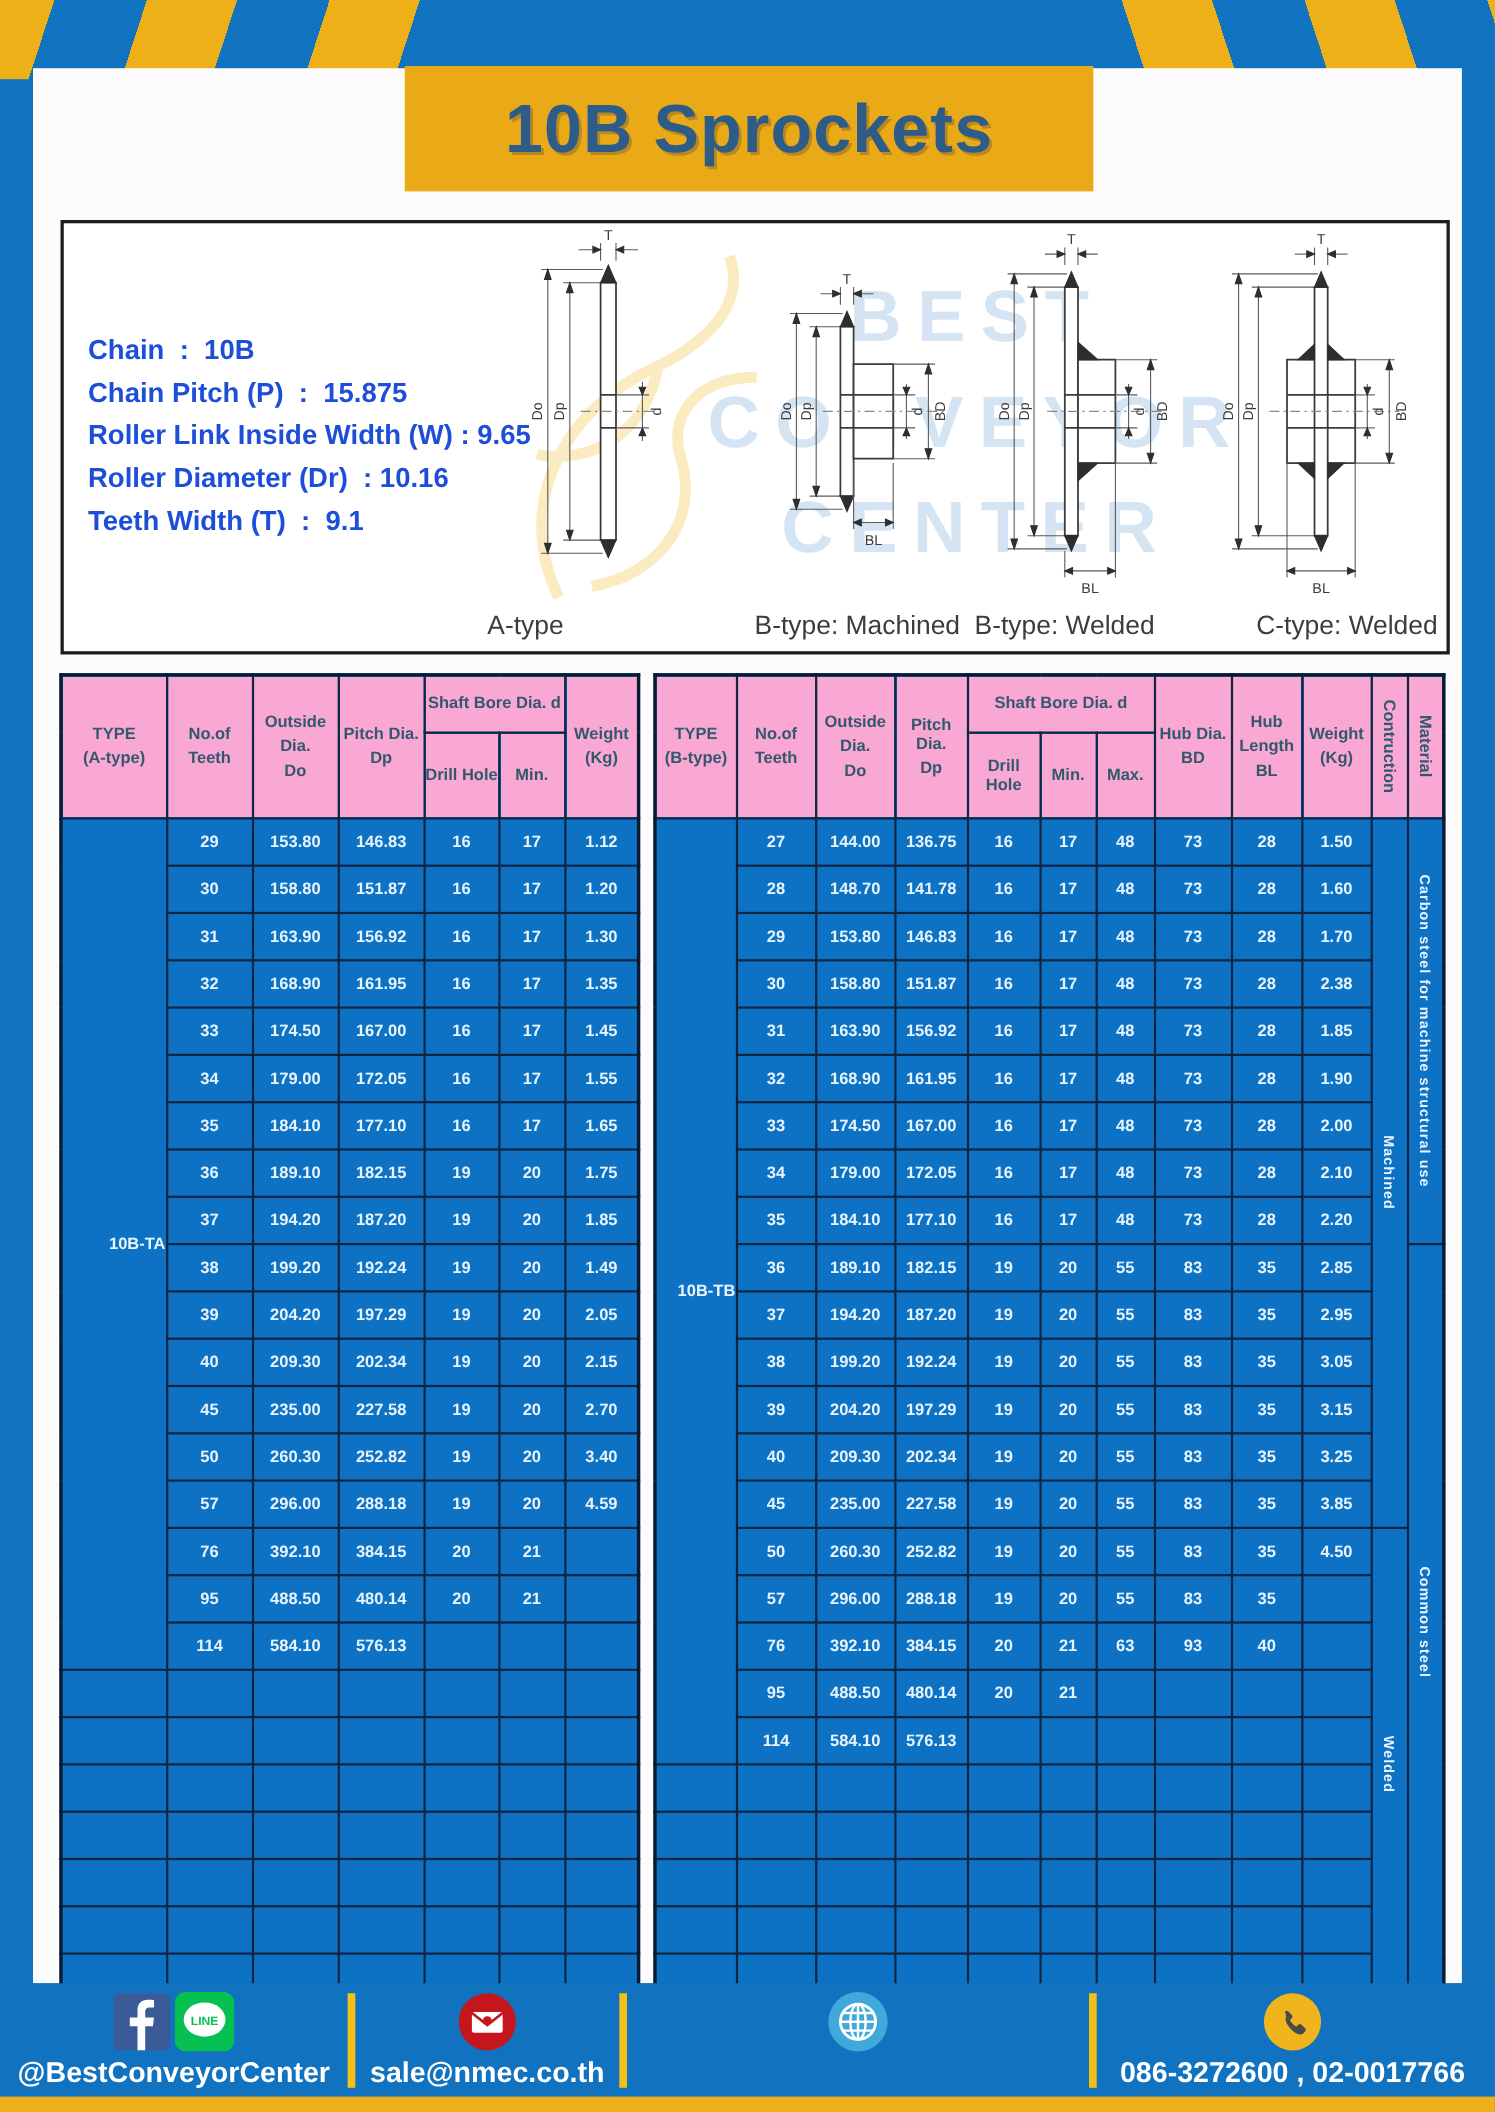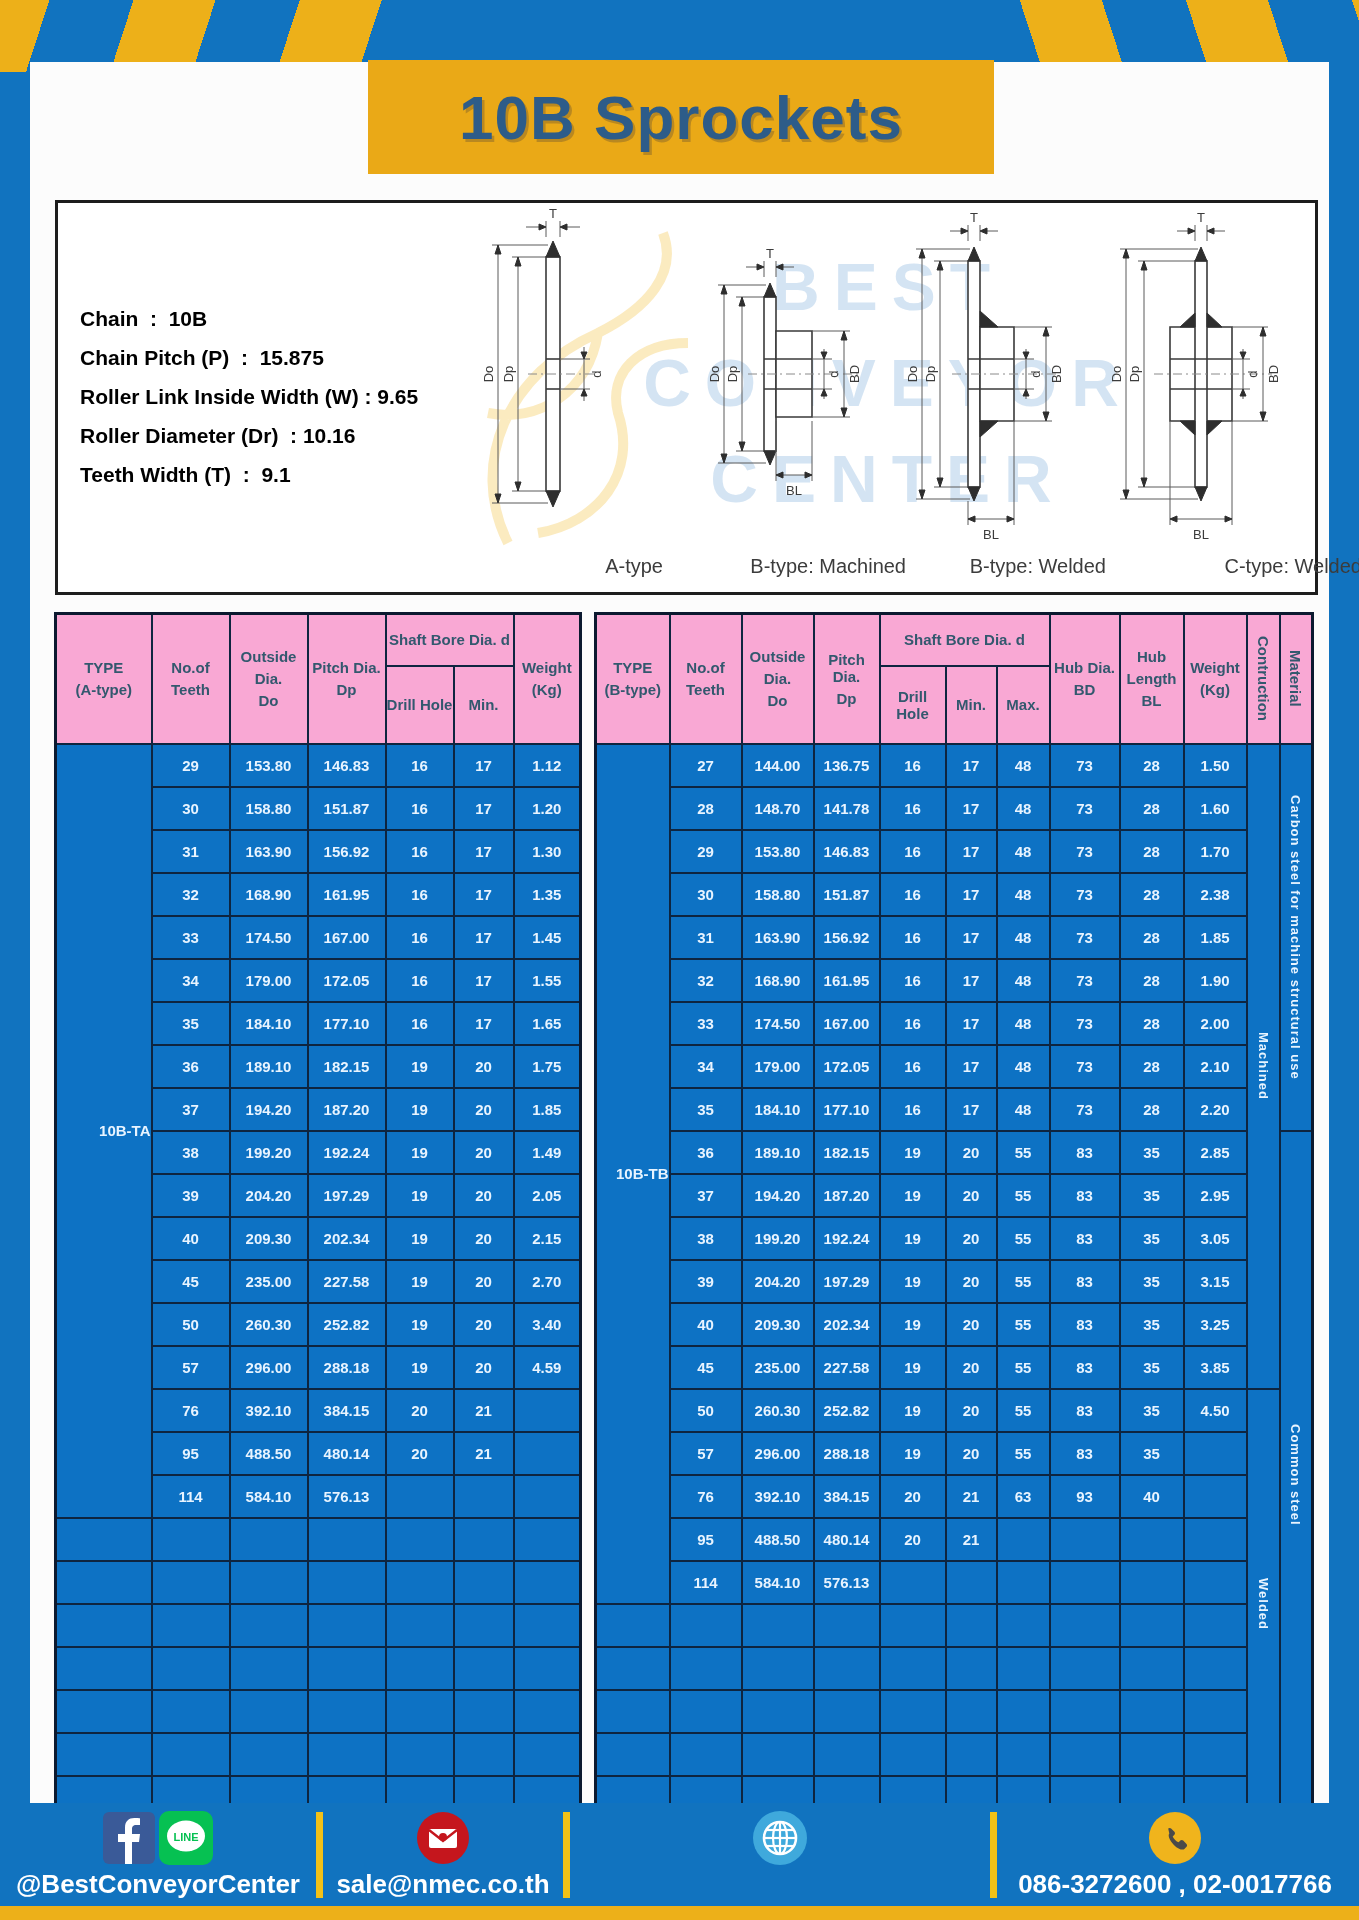--- a/index.html
+++ b/index.html
@@ -14,27 +14,27 @@
   .white-area{position:absolute;left:30px;top:62px;width:1299px;height:1741px;background:#fcfcfc;}
 
   .title-box{position:absolute;left:368px;top:60px;width:626px;height:114px;background:#eaa917;
     display:flex;align-items:center;justify-content:center;}
   .title-box span{font-size:62px;font-weight:700;color:#2d5c89;letter-spacing:1px;
     text-shadow:2.5px 2.5px 0 rgba(40,40,60,.25);}
 
   
   .panel{position:absolute;left:55px;top:200px;width:1263px;height:395px;background:#ffffff;
     border:3px solid #1d1d1d;box-sizing:border-box;}
-  .specs{position:absolute;left:22px;top:96px;font-size:21px;font-weight:bold;color:#000000;
+  .specs{position:absolute;left:22px;top:96px;font-size:25px;font-weight:bold;color:#1d4ed8;
     line-height:39px;white-space:pre;}
   .watermark-text{position:absolute;left:560px;top:36px;width:540px;text-align:center;
     font-size:66px;font-weight:800;letter-spacing:14px;color:rgba(130,175,220,.34);line-height:96px;
     pointer-events:none;}
   .watermark-logo{position:absolute;left:390px;top:10px;opacity:.5;pointer-events:none;}
-  .caption{position:absolute;top:352px;width:220px;text-align:right;font-size:20px;color:#3c3c3c;}
+  .caption{position:absolute;top:352px;width:220px;text-align:left;font-size:24px;color:#3c3c3c;}
   .dwg{position:absolute;top:6px;}
   .dwg line,.dwg path,.dwg rect,.dwg polygon{vector-effect:non-scaling-stroke;}
   .dim{stroke:#5a5a5a;stroke-width:1;fill:none;}
   .part{stroke:#3a3a3a;stroke-width:1.6;fill:#ffffff;}
   .solid{fill:#2e2e2e;stroke:#2e2e2e;}
   .cl{stroke:#8a8a8a;stroke-width:1;stroke-dasharray:9 4 2 4;}
   .dimtxt{font-size:13px;fill:#3c3c3c;font-family:"Liberation Sans",sans-serif;}
 
   
   .tbl{position:absolute;border-collapse:collapse;table-layout:fixed;background:#0d72c4;

